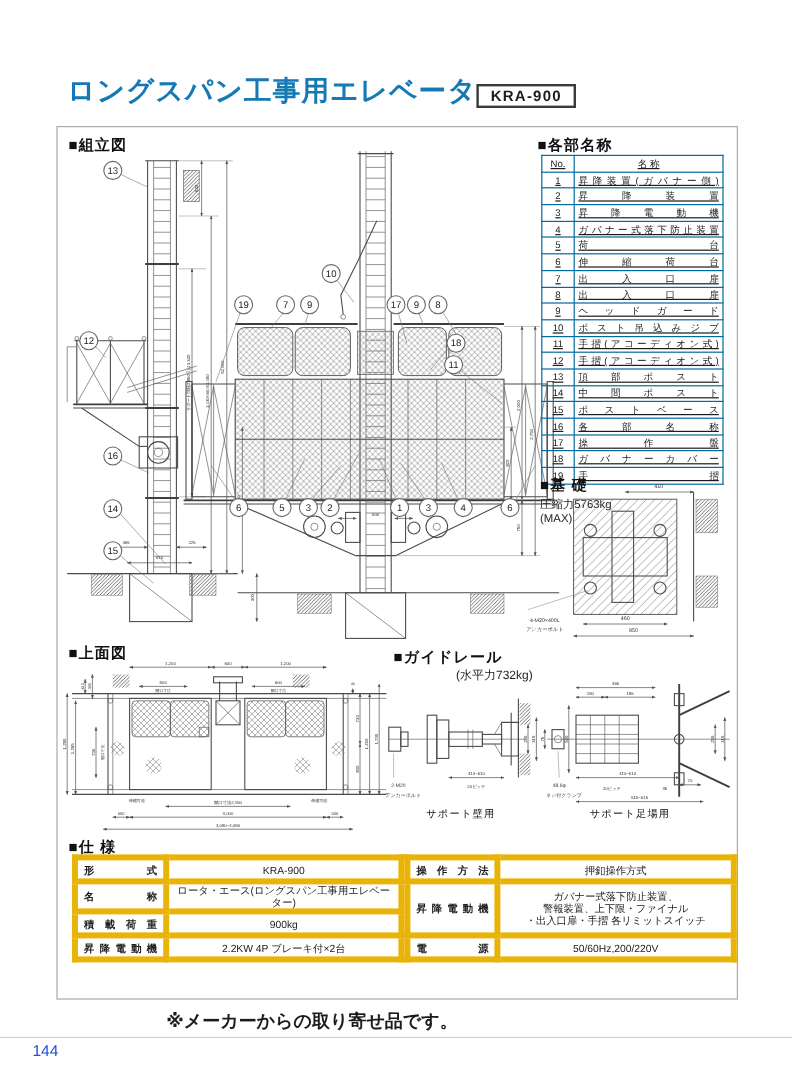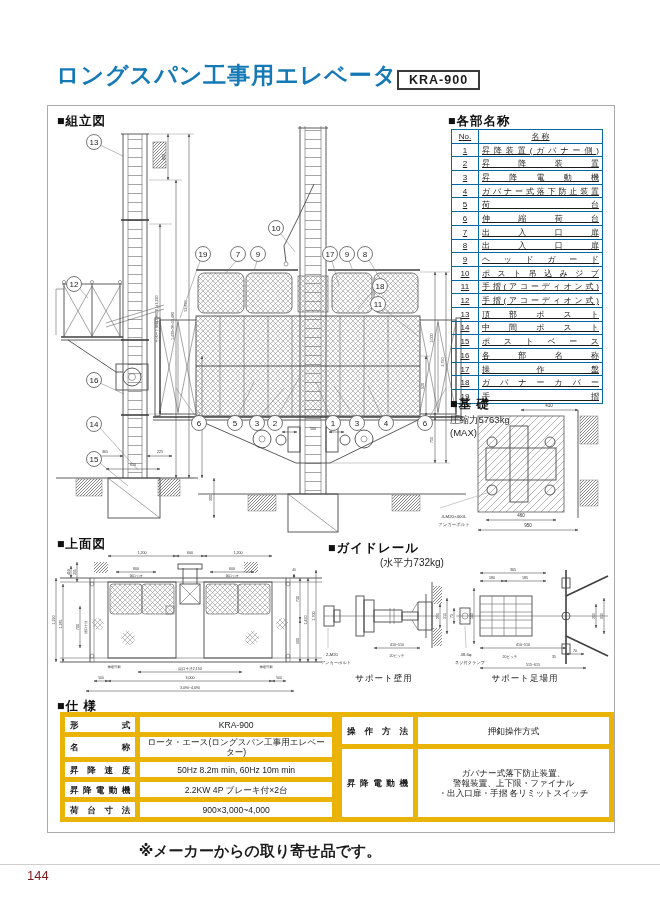--- a/index.html
+++ b/index.html
@@ -22,21 +22,21 @@
   
   .spec-wrap{display:flex;}
   .spec-table{border-collapse:collapse;table-layout:fixed;}
   .spec-table td{border:5px solid #eab308;font-size:8.6px;padding:0 5px;height:15px;line-height:10px;text-align:center;}
   .sp-label{width:64px;text-align:justify;text-align-last:justify;font-weight:bold;letter-spacing:0;}
   .sp-val{width:190px;}
   .sp-small{font-size:7.2px;}
   .spec-note{font-size:7.6px;color:#222;text-align:right;}
   .foot-note{left:0;top:842px;width:520px;text-align:center;font-size:15px;font-weight:bold;}
   .foot-line{left:0;top:864px;width:660px;border-top:1px solid #cfcfcf;height:0;}
-  .page-num{left:27px;top:868px;font-size:13px;color:#7f1d1d;}
+  .page-num{left:27px;top:868px;font-size:13px;color:#1d4ed8;}
   .small-txt{font-size:9.5px;}
   
   svg{overflow:visible;}
   .s0{stroke:#5a5a5a;stroke-width:0.55;fill:none;}
   .s1{stroke:#4a4a4a;stroke-width:0.9;fill:none;}
   .s2{stroke:#3f3f3f;stroke-width:1.6;fill:none;}
   .dl{stroke:#555;stroke-width:0.6;fill:none;marker-start:url(#ar);marker-end:url(#ar);}
   .xl{stroke:#8a8a8a;stroke-width:0.45;fill:none;}
   text.d{font-size:4.5px;fill:#333;text-anchor:middle;}
   text.d2{font-size:3.6px;fill:#333;text-anchor:middle;}
@@ -633,47 +633,47 @@
       <tbody>
           <tr>
             <td class="sp-label">形式</td>
             <td class="sp-val">KRA-900</td>
           </tr>
       <tr>
             <td class="sp-label">名称</td>
             <td class="sp-val sp-small">ロータ・エース(ロングスパン工事用エレベーター)</td>
           </tr>
       <tr>
-            <td class="sp-label">昇降速度</td>
-            <td class="sp-val">50Hz 8.2m min, 60Hz 10m min</td>
+            <td class="sp-label">積載荷重</td>
+            <td class="sp-val">900kg</td>
           </tr>
       <tr>
             <td class="sp-label">昇降電動機</td>
             <td class="sp-val">2.2KW 4P ブレーキ付×2台</td>
-          </tr>
-      <tr>
-            <td class="sp-label">荷台寸法</td>
-            <td class="sp-val">900×3,000~4,000</td>
           </tr>
     </tbody>
       </table>
     <table class="spec-table">
       <tbody>
           <tr>
             <td class="sp-label">操作方法</td>
             <td class="sp-val">押釦操作方式</td>
           </tr>
       <tr style="height:45px">
         <td class="sp-label">昇降電動機</td>
         <td class="sp-val sp-small">
           <div>ガバナー式落下防止装置、</div>
           <div>警報装置、上下限・ファイナル</div>
           <div>・出入口扉・手摺 各リミットスイッチ</div>
         </td>
       </tr>
+      <tr>
+            <td class="sp-label">電源</td>
+            <td class="sp-val">50/60Hz,200/220V</td>
+          </tr>
     </tbody>
       </table>
   </div>
 </div>
 
 <div class="abs foot-note">※メーカーからの取り寄せ品です。</div>
 <div class="abs foot-line"></div>
 <div class="abs page-num">144</div>
 
 </body></html>

